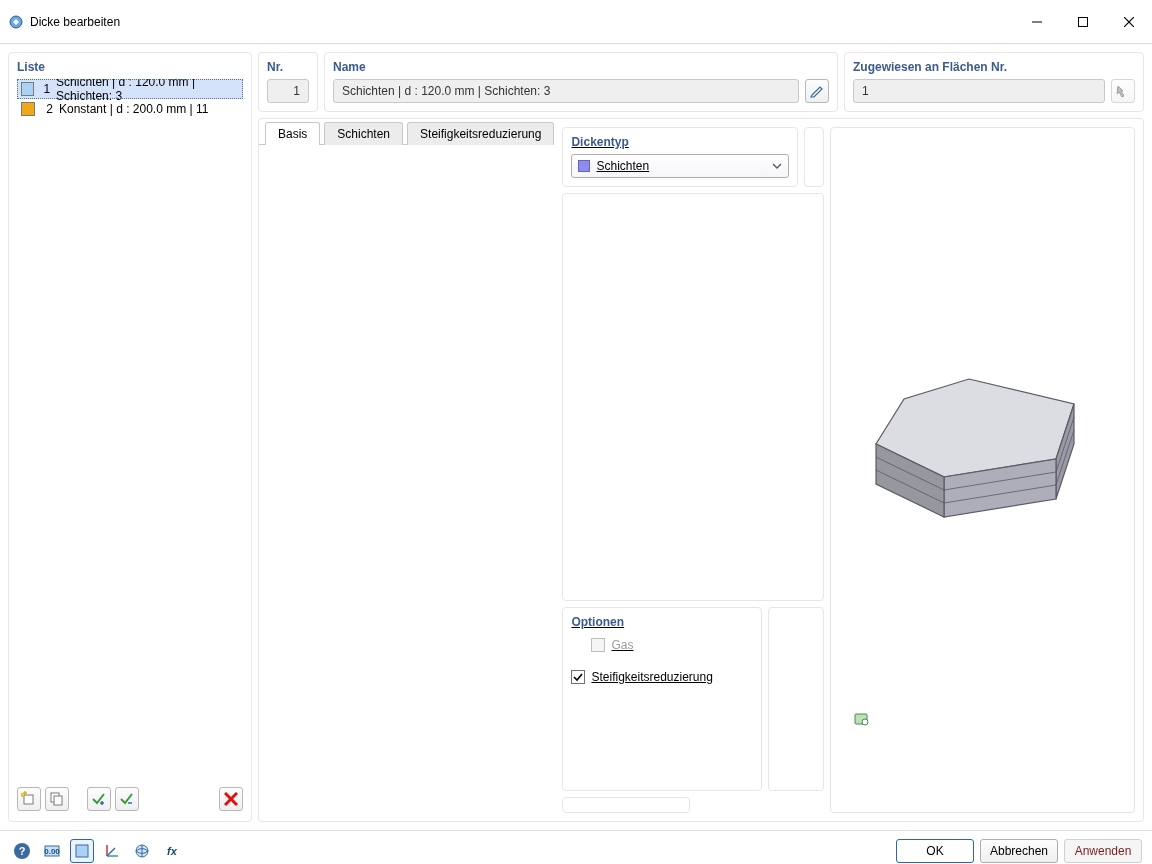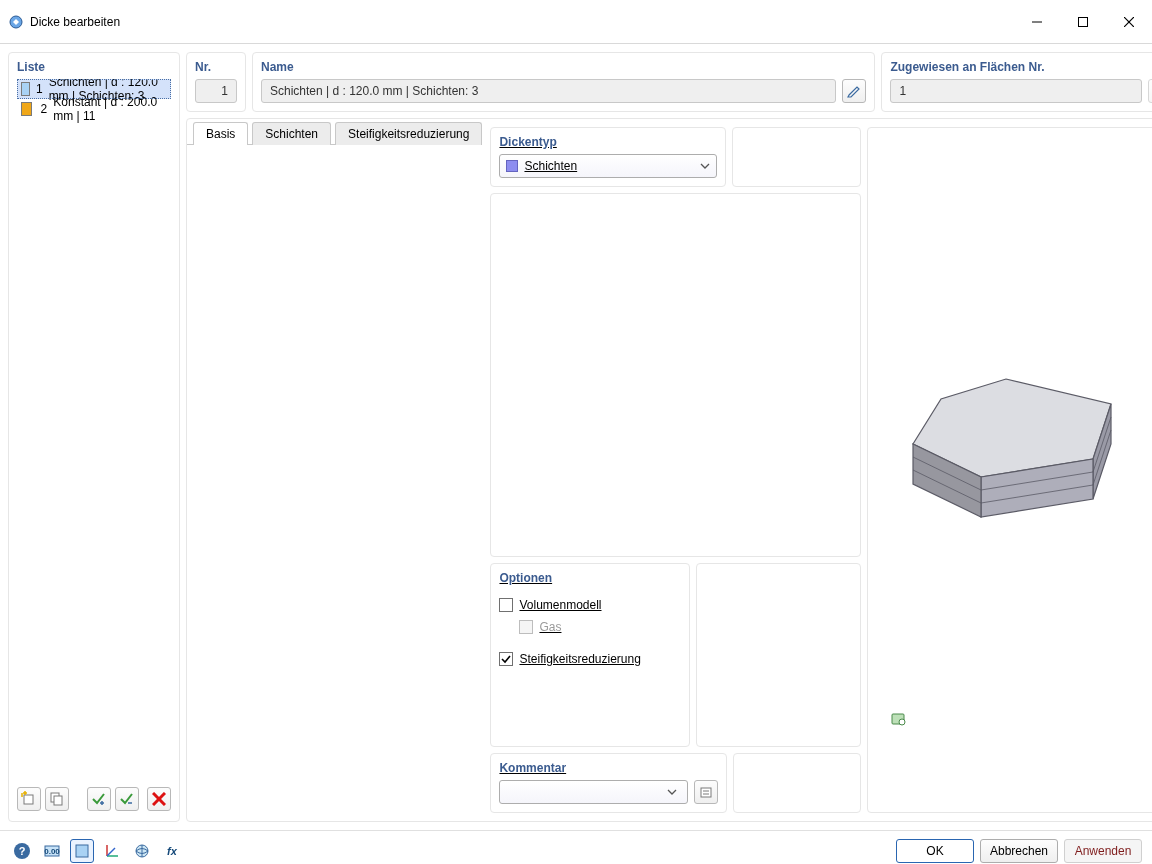--- a/index.html
+++ b/index.html
@@ -242,65 +242,39 @@
             </div>
             <div class="grp blank"></div>
           </div>
 
           <div class="grp big-blank"></div>
 
           <div class="row2">
             <div class="grp optionen">
               <div class="grp-title">Optionen</div>
 
-              <div class="chk-row" style="margin-top:4px;">
-                <span class="chk-box">
-                  
-                </span>
-                <label>Volumenmodell</label>
-              </div>
               <div class="chk-row indent">
                 <span class="chk-box disabled">
                   
                 </span>
                 <label class="disabled">Gas</label>
               </div>
               <div class="chk-row" style="margin-top:10px;">
                 <span class="chk-box checked">
                   <svg width="10" height="10">
                       <path d="M1 5 L4 8 L9 2" fill="none" stroke="#000" stroke-width="1.6"></path>
                     </svg>
                 </span>
                 <label>Steifigkeitsreduzierung</label>
               </div>
             </div>
             <div class="grp blank2"></div>
           </div>
 
           <div class="row3">
-            <div class="grp kommentar">
-              <div class="grp-title">Kommentar</div>
-              <div style="display:flex; gap:6px;">
-                <div class="combo-editable" style="flex:1;">
-                  <input type="text" style="">
-                  <span class="arrow">
-                    <svg width="10" height="10">
-                        <path d="M1 3 L5 7 L9 3" fill="none" stroke="#555" stroke-width="1.3"></path>
-                      </svg>
-                  </span>
-                </div>
-                <div class="sq-btn">
-                  <svg width="14" height="14">
-                      <rect x="2" y="3" width="10" height="9" fill="#fff" stroke="#7a7a7a"></rect>
-                      <line x1="4" y1="6" x2="10" y2="6" stroke="#7a7a7a"></line>
-                      <line x1="4" y1="9" x2="10" y2="9" stroke="#7a7a7a"></line>
-                    </svg>
-                </div>
-              </div>
-            </div>
             <div class="grp blank3"></div>
           </div>
         </div>
 
         <div class="content-right-panel">
           <div class="grp preview-panel">
             <div class="canvas">
               <svg width="280" height="580">
                 <g transform="translate(35,265)">
 

